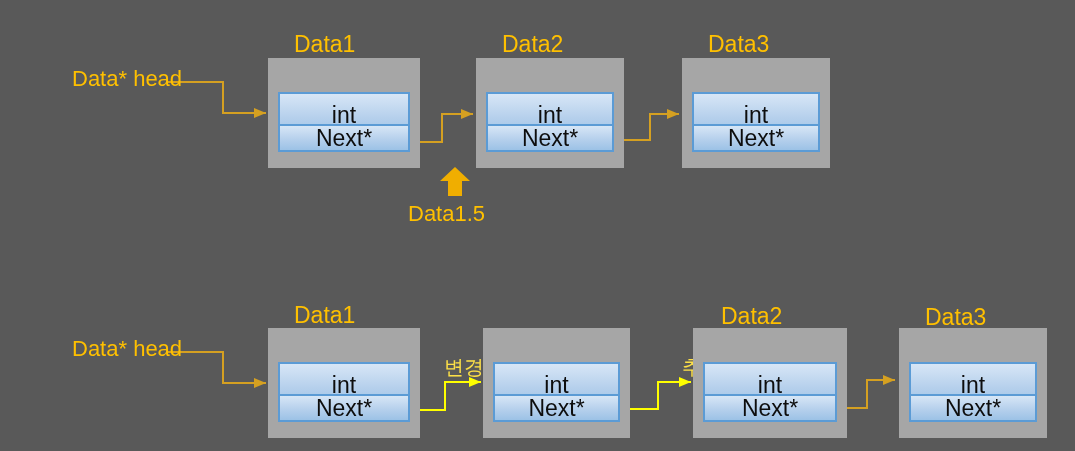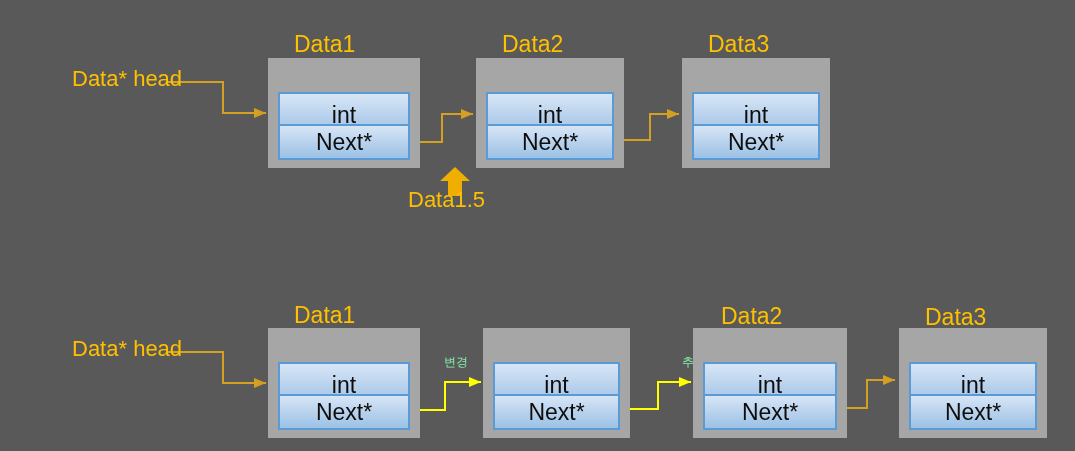--- a/index.html
+++ b/index.html
@@ -10,25 +10,25 @@
   }
   .node { position:absolute; background:#a6a6a6; }
   .cell {
     position:absolute; left:10px; right:10px;
     border:2px solid #5b9bd5;
     background:linear-gradient(180deg,#d7e6f6 0%, #b6d0ec 55%, #9cc2e6 100%);
     display:flex; align-items:center; justify-content:center;
     font-size:23px; color:#0d0d0d; box-sizing:border-box;
   }
   .cell-int  { top:34px; height:47px; }
-  .cell-next { top:66px; height:36px; }
+  .cell-next { top:66px; height:28px; }
   .node-title { position:absolute; color:#ffc000; font-size:23px; white-space:nowrap;margin-left:23px; }
   .head-label { position:absolute; color:#ffc000; font-size:22px; white-space:nowrap;margin-left:44px; }
   .insert-label { position:absolute; color:#ffc000; font-size:22px; white-space:nowrap; }
-  .kr-label { position:absolute; color:#86efac; font-size:12px; white-space:nowrap; }
+  .kr-label { position:absolute; color:#fde047; font-size:20px; white-space:nowrap; }
   #wires { position:absolute; left:0; top:0; width:1075px; height:451px; pointer-events:none; }
   .conn-gold   { fill:none; stroke:#d5a021; stroke-width:2; }
   .conn-yellow { fill:none; stroke:#ffff00; stroke-width:2; }
 </style>
 </head>
 <body>
 
 <div id="canvas">
 
   <svg id="wires" viewBox="0 0 1075 451" xmlns="http://www.w3.org/2000/svg">
@@ -47,21 +47,21 @@
     <polygon points="455,167 470,181 462,181 462,196 448,196 448,181 440,181" fill="#f0ae00"></polygon>
 
     <polyline class="conn-gold" points="168,352 223,352 223,383 266,383" marker-end="url(#ah-gold)"></polyline>
     <polyline class="conn-yellow" points="408,410 445,410 445,382 481,382" marker-end="url(#ah-yellow)"></polyline>
     <polyline class="conn-yellow" points="623,409 658,409 658,382 691,382" marker-end="url(#ah-yellow)"></polyline>
     <polyline class="conn-gold" points="835,408 867,408 867,380 895,380" marker-end="url(#ah-gold)"></polyline>
   </svg>
 
   <div class="head-label" style="left:28px; top:66px;">Data* head</div>
   <div class="head-label" style="left:28px; top:336px;">Data* head</div>
-  <div class="insert-label" style="left:408px; top:187px;">Data1.5</div>
+  <div class="insert-label" style="left:408px; top:201px;">Data1.5</div>
   <div class="kr-label" style="left:444px; top:354px;">변경</div>
   <div class="kr-label" style="left:682px; top:354px;">추가</div>
 
   <div class="node-title" style="left:271px; top:31px;">Data1</div>
   <div class="node-title" style="left:479px; top:31px;">Data2</div>
   <div class="node-title" style="left:685px; top:31px;">Data3</div>
   <div class="node-title" style="left:271px; top:302px;">Data1</div>
   <div class="node-title" style="left:698px; top:303px;">Data2</div>
   <div class="node-title" style="left:902px; top:304px;">Data3</div>
 

